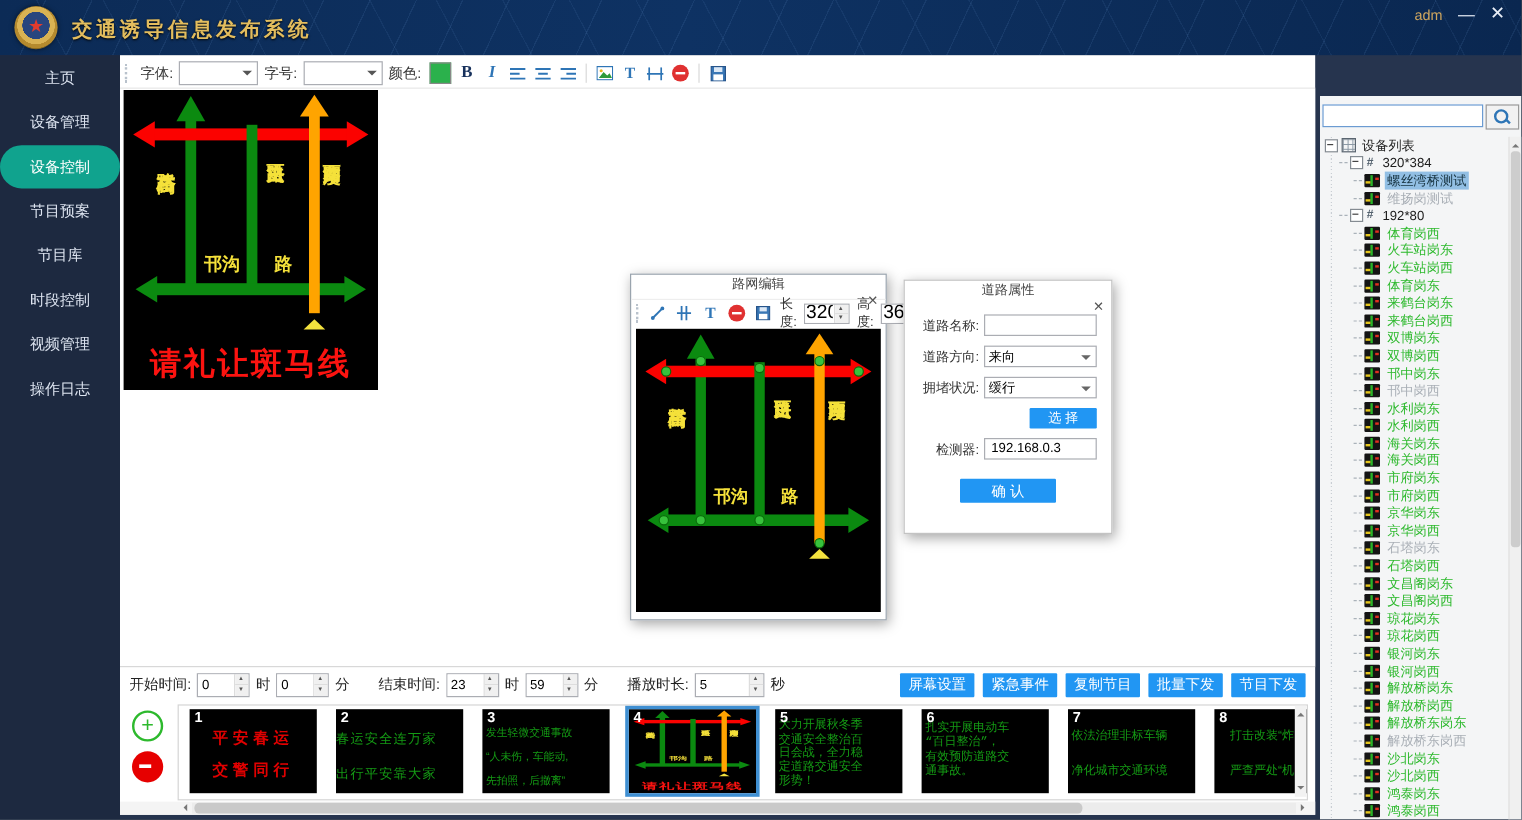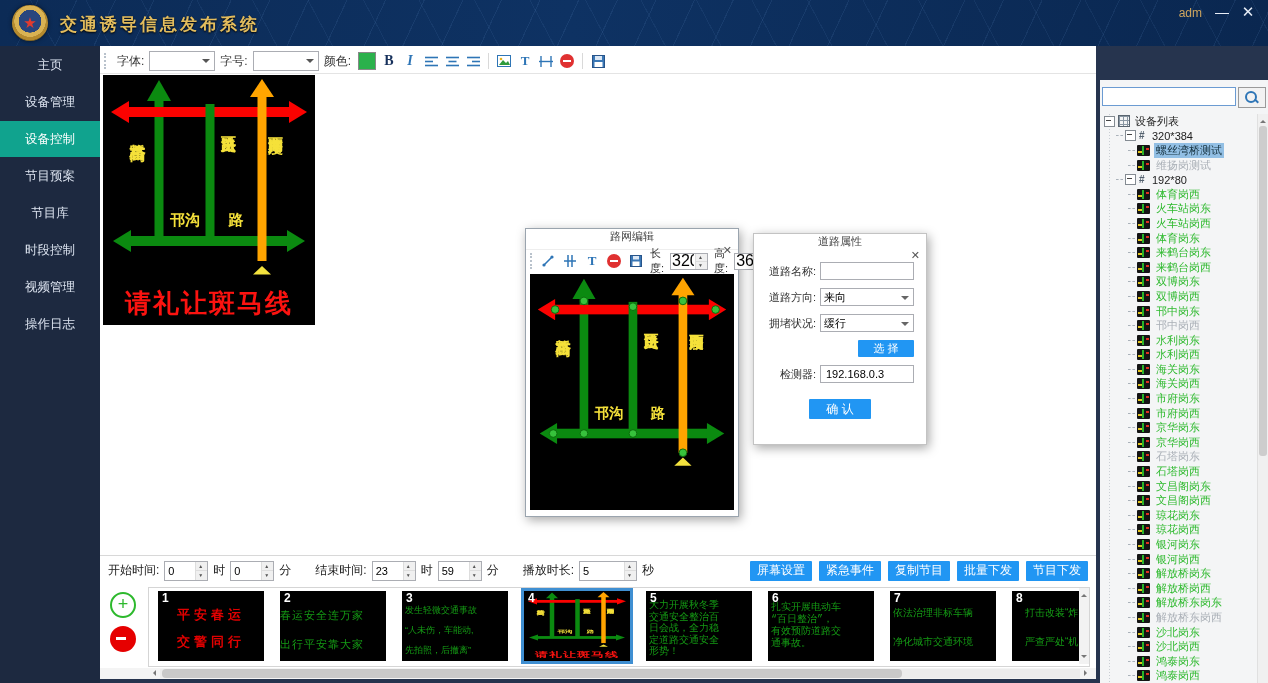--- a/index.html
+++ b/index.html
@@ -20,21 +20,21 @@
   .title{position:absolute;left:60px;top:13px;font-size:17px;font-weight:bold;
     color:#e3bd5e;letter-spacing:3px;text-shadow:0 1px 2px #000;}
   .hdr-user{position:absolute;right:66px;top:6px;font-size:12px;color:#cfa65f;}
   .win-btn{position:absolute;top:2px;width:20px;height:20px;color:#e8eef7;font-size:14px;
     text-align:center;line-height:20px;cursor:pointer;}
   .win-min{right:36px;} .win-close{right:10px;font-size:15px;}
 
   
   .sidebar{position:absolute;left:0;top:46px;width:100px;height:637px;background:#1d2940;}
   .side-item{height:36px;line-height:36px;text-align:center;font-size:12.5px;color:#dde4f0;cursor:pointer;margin-top:1px;}
-  .side-item.active{background:var(--active,#10a38e);color:#fff;}
+  .side-item.active{background:var(--active,#10a38e);color:#fff;border-radius:18px;}
 
   
   .center{position:absolute;left:100px;top:46px;width:996px;height:633px;background:#fff;}
 
   
   .ed-toolbar{position:absolute;left:0;top:3px;width:996px;height:25px;display:flex;align-items:center;
     padding-left:4px;box-sizing:border-box;border-bottom:1px solid #e4e4e4;font-size:12px;color:#333;gap:5px;}
   .grip{width:4px;height:16px;border-left:2px dotted #b9c2cc;margin-right:2px;}
   .tb-label{white-space:nowrap;}
   .tb-select{width:64px;height:18px;border:1px solid #abadb3;background:#fff;position:relative;}
@@ -80,21 +80,21 @@
   .dlg-props{left:653px;top:159px;width:172px;height:210px;border:1px solid #c3c3c3;}
   .prop-row{display:flex;align-items:center;margin-top:8px;}
   .prop-label{width:62px;text-align:right;font-size:11px;color:#333;flex:none;}
   .prop-field{margin-left:4px;width:94px;height:18px;border:1px solid #abadb3;background:#fff;
     font-size:11px;display:flex;align-items:center;padding:0 3px;box-sizing:border-box;position:relative;}
   .prop-field input{border:none;outline:none;width:100%;font-size:11px;font-family:inherit;}
   .prop-field.select i{position:absolute;right:4px;top:7px;border:4px solid transparent;border-top-color:#666;}
   .btn-blue{background:var(--accent,#2196f3);color:#fff;border:none;font-size:11px;
     display:flex;align-items:center;justify-content:center;cursor:pointer;border-radius:1px;}
   .btn-select{width:56px;height:17px;margin:8px 12px 0 auto;}
-  .btn-confirm{width:62px;height:20px;margin:16px auto 0 auto;font-size:12px;}
+  .btn-confirm{width:80px;height:20px;margin:16px auto 0 auto;font-size:12px;}
 
   
   .sched-bar{position:absolute;left:0;top:509px;width:996px;height:30px;border-top:1px solid #d8d8d8;
     display:flex;align-items:center;font-size:12px;color:#222;padding-left:8px;box-sizing:border-box;gap:5px;}
   .spin{display:inline-flex;border:1px solid #abadb3;height:18px;background:#fff;}
   .spin input{width:24px;border:none;outline:none;font-size:11px;padding:0 3px;font-family:inherit;}
   .spin.wide input{width:38px;}
   .sched-btns{margin-left:auto;margin-right:8px;display:flex;gap:7px;}
   .sched-btns .btn-blue{width:62px;height:20px;font-size:12px;}
 

